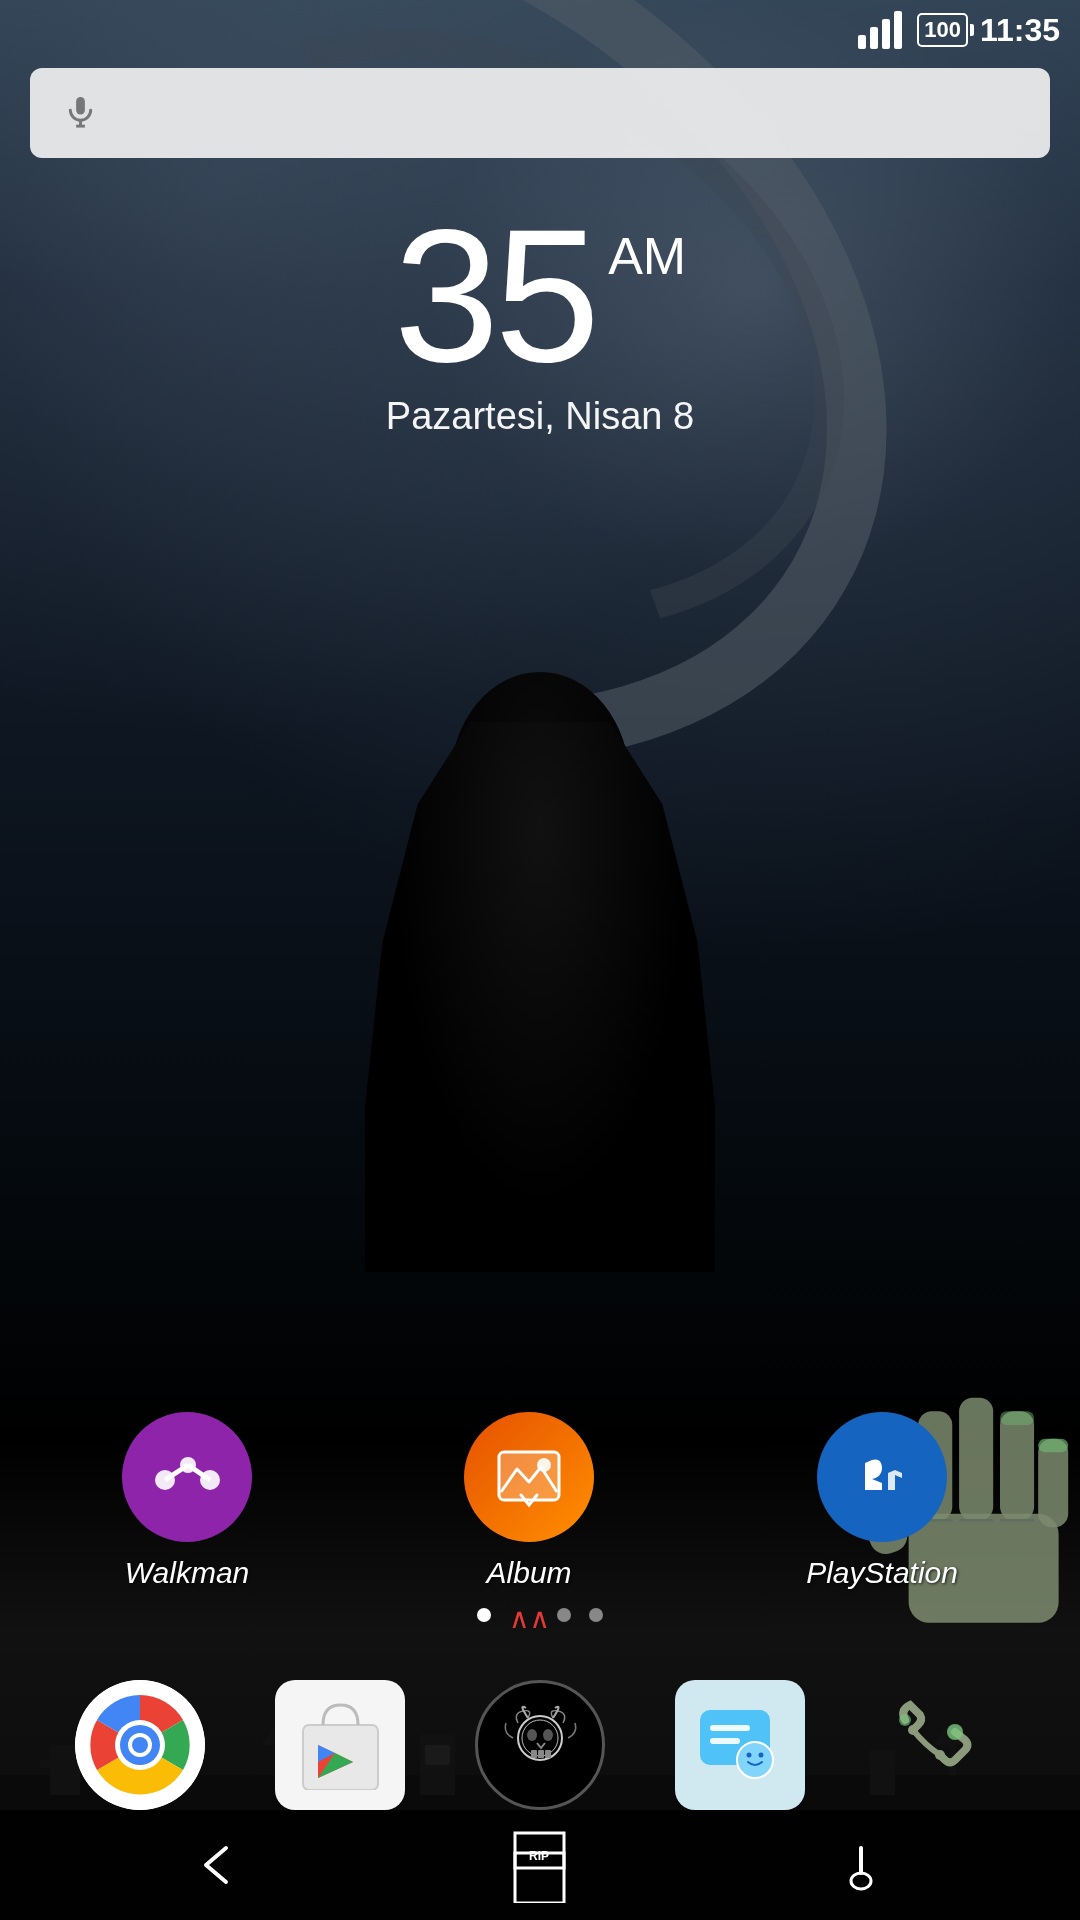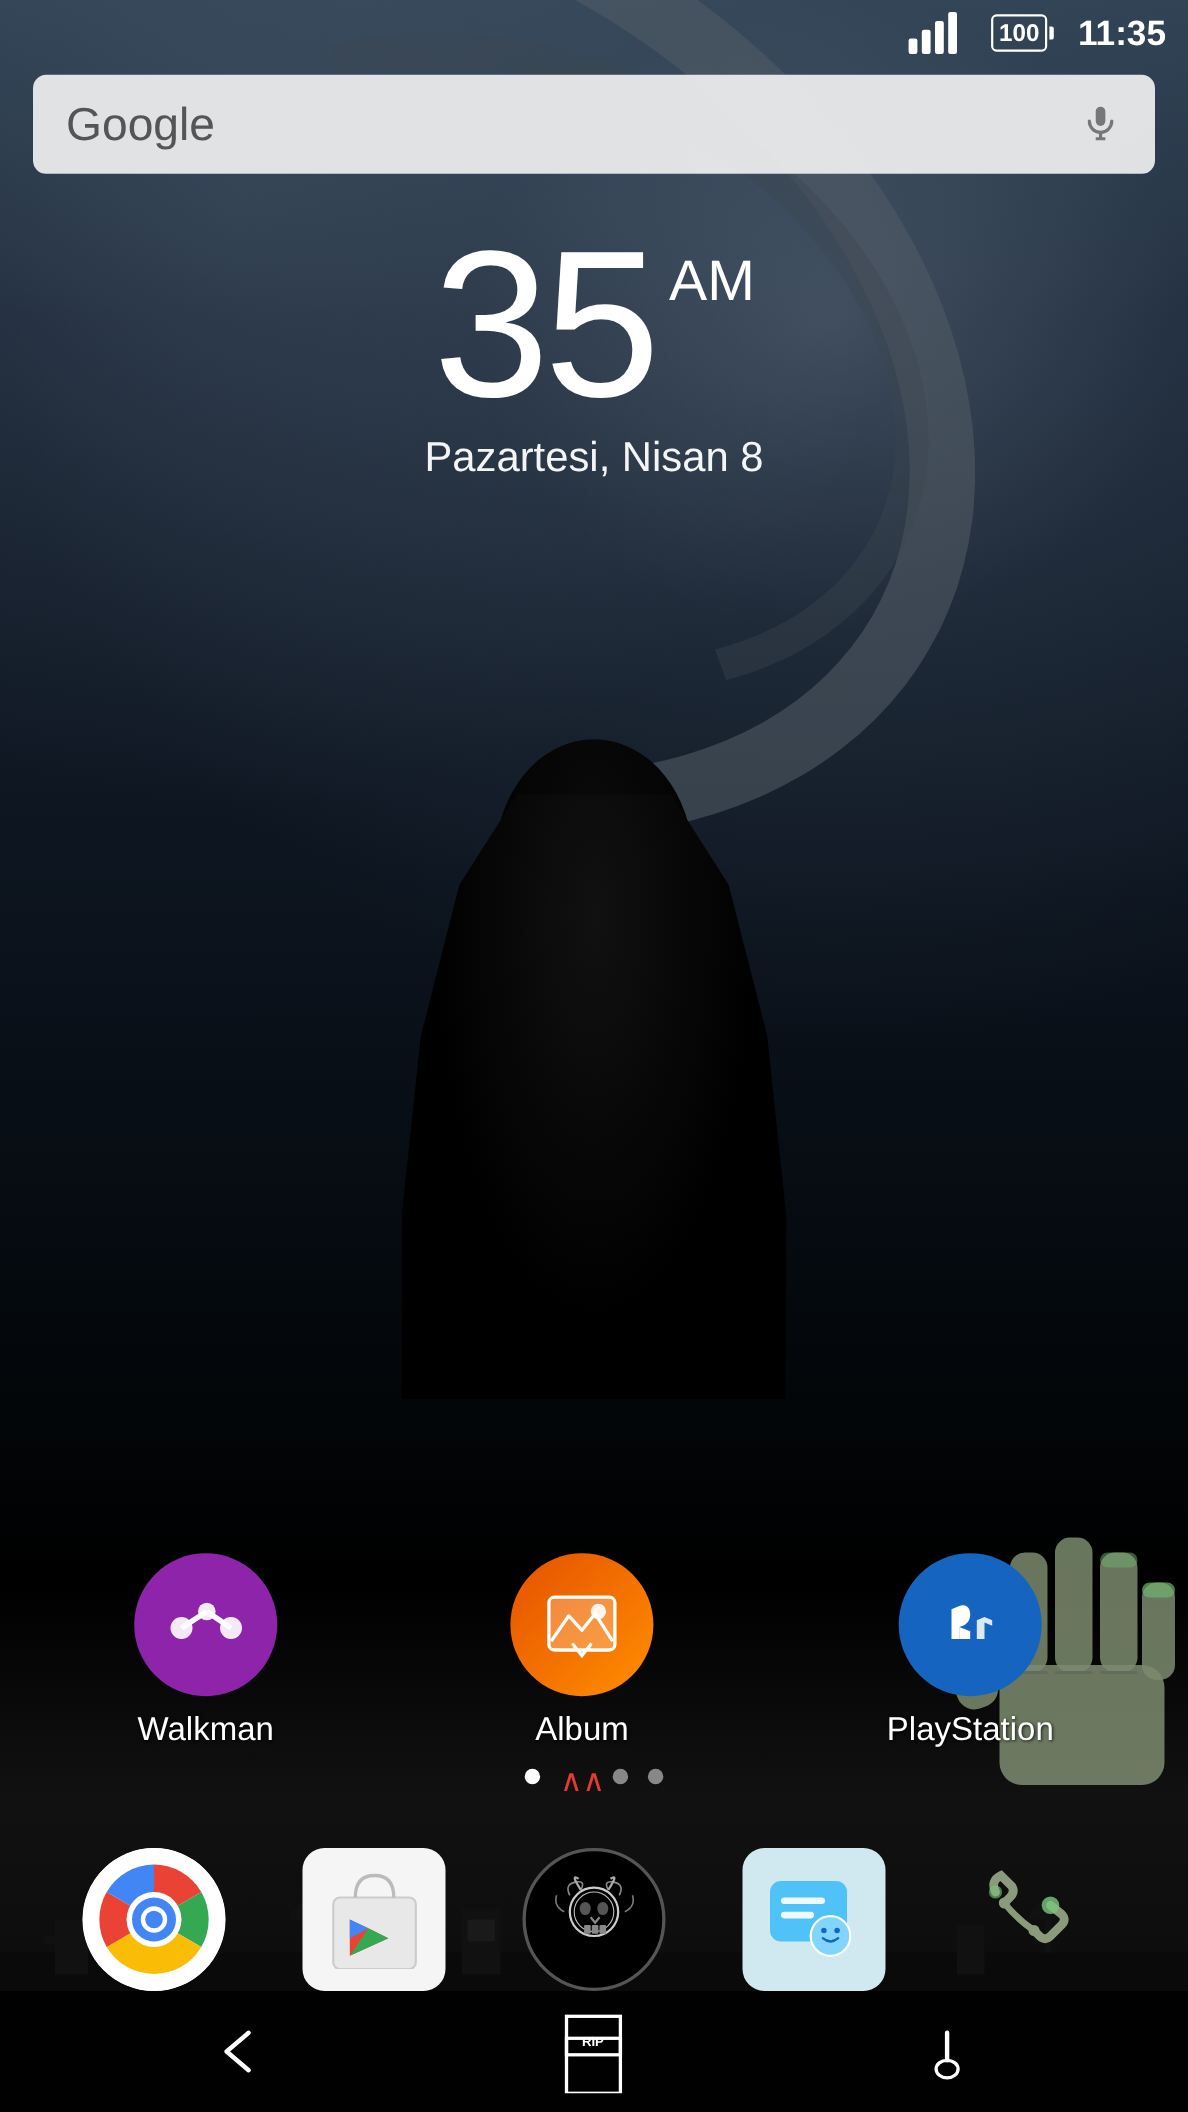--- a/index.html
+++ b/index.html
@@ -133,21 +133,20 @@
       top: 0; left: 0; right: 0;
       height: 60px;
       display: flex;
       align-items: center;
       justify-content: flex-end;
       padding: 0 20px;
       z-index: 100;
       color: white;
       font-size: 28px;
       font-weight: bold;
-      gap: 16px;
     }
 
     .signal-bars {
       display: flex;
       align-items: flex-end;
       gap: 4px;
       margin-right: 15px;
     }
 
     .signal-bar {
@@ -266,20 +265,21 @@
 
     
     .app-grid {
       position: absolute;
       bottom: 330px;
       left: 0; right: 0;
       display: flex;
       justify-content: space-around;
       padding: 0 16px;
       z-index: 100;
+      font-style: italic;
     }
 
     .app-icon {
       display: flex;
       flex-direction: column;
       align-items: center;
       gap: 14px;
       cursor: pointer;
     }
 
@@ -461,21 +461,20 @@
     <div class="signal-bar" style="height:30px"></div>
     <div class="signal-bar" style="height:38px"></div>
   </div>
   <div class="battery-container">
     <span>100</span>
   </div>
   <span class="time-status">11:35</span>
 </div>
 
 <div class="search-bar">
-  <span class="google-text">Google</span>
   <div class="mic-icon">
     <svg class="mic-svg" viewBox="0 0 24 24" fill="none">
       <rect x="9" y="1" width="6" height="12" rx="3" fill="#777"></rect>
       <path d="M5 10a7 7 0 0 0 14 0" stroke="#777" stroke-width="2" fill="none" stroke-linecap="round"></path>
       <line x1="12" y1="17" x2="12" y2="21" stroke="#777" stroke-width="2"></line>
       <line x1="9" y1="21" x2="15" y2="21" stroke="#777" stroke-width="2"></line>
     </svg>
   </div>
 </div>
 

